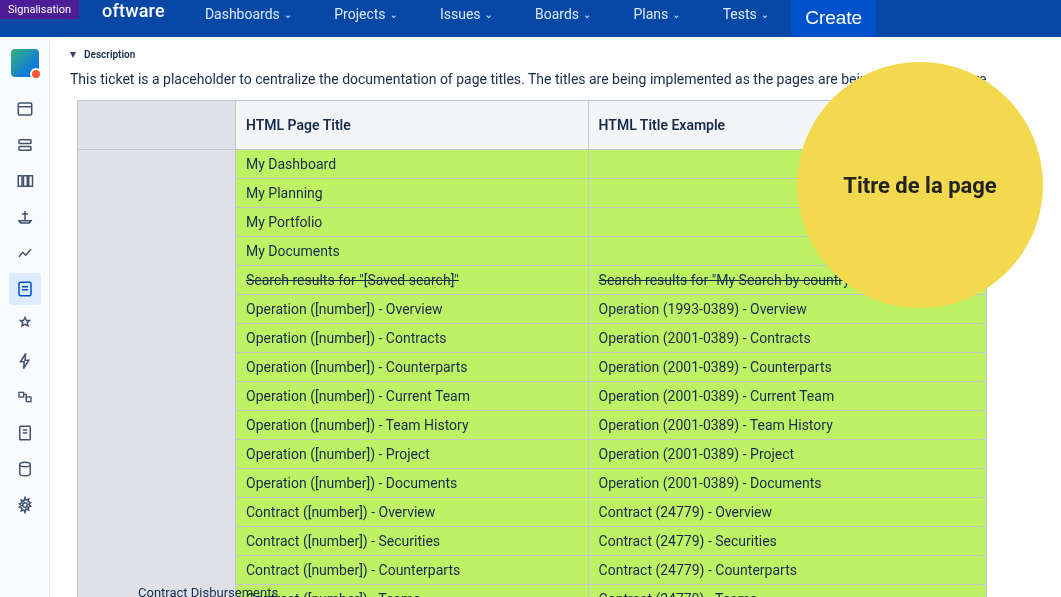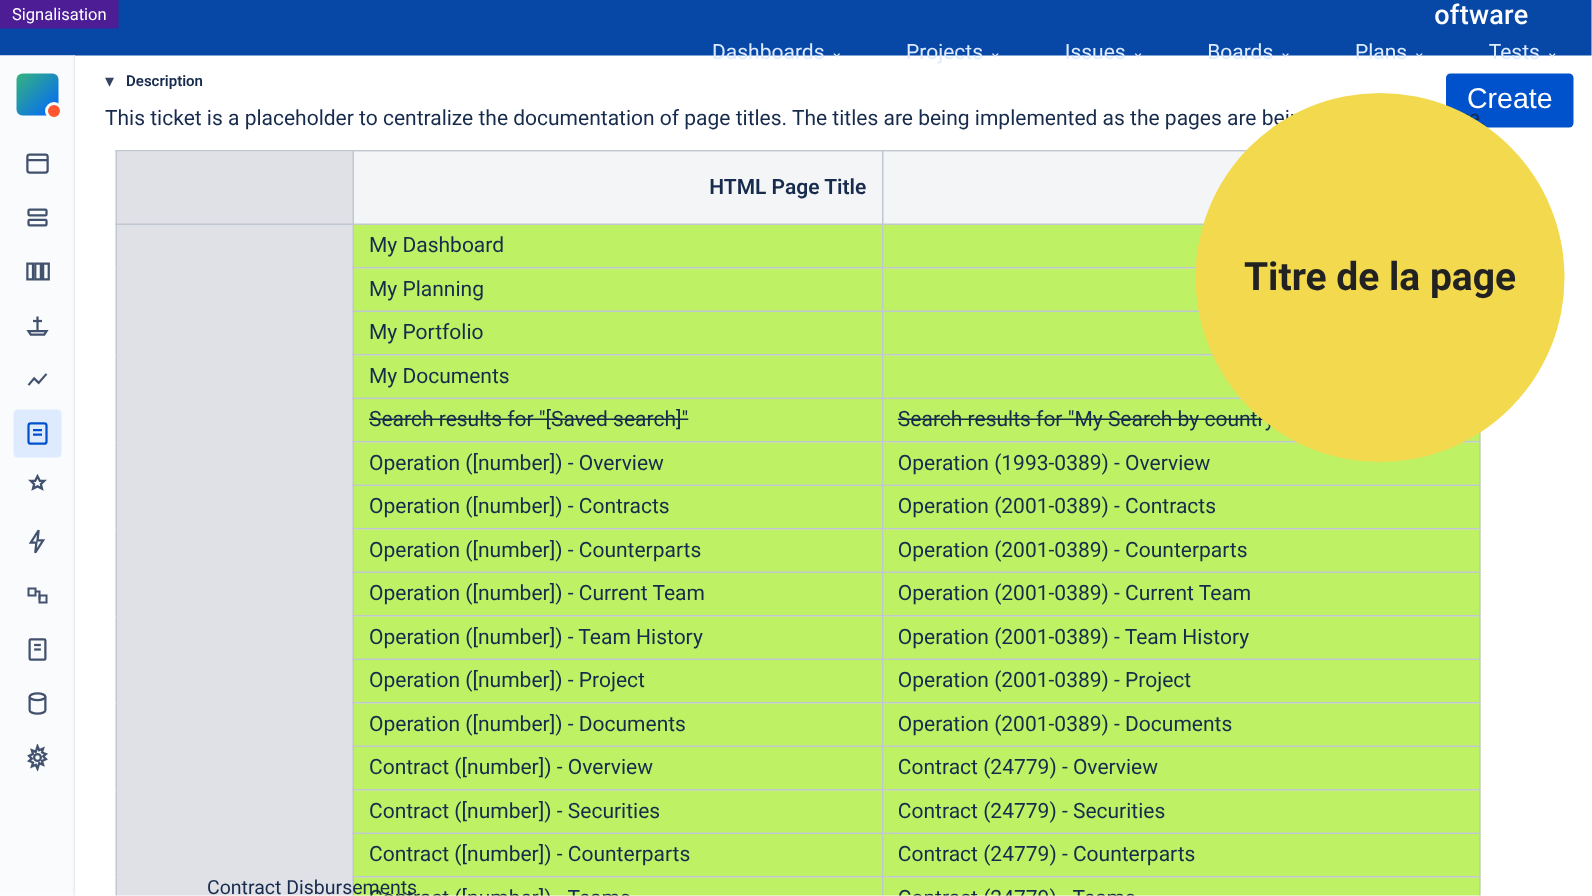--- a/index.html
+++ b/index.html
@@ -1,18 +1,18 @@
 <!DOCTYPE html>
 <html><head>
 <meta charset="utf-8">
 <style>
 * { box-sizing: border-box; margin: 0; padding: 0; }
 body { font-family: -apple-system, BlinkMacSystemFont, "Segoe UI", Roboto, Arial, sans-serif; font-size: 14px; color: #172B4D; background: #fff; width: 1061px; height: 597px; overflow: hidden; position: relative; }
 
-.topbar { background: #0747A6; height: 37px; display: flex; align-items: flex-end; padding: 0 12px; color: #DEEBFF; position: relative; flex-direction: column; }
+.topbar { background: #0747A6; height: 37px; display: flex; align-items: flex-start; padding: 0 12px; color: #DEEBFF; position: relative; }
 .badge-signal { position: absolute; left: 0; top: 0; background: #4c1d95; color: #fff; font-size: 11px; padding: 3px 8px; z-index: 5; }
 .brand { color: #fff; font-size: 18px; font-weight: 500; margin-left: 90px; margin-right: 30px; letter-spacing: 0.2px; }
 .nav { display: flex; gap: 22px; align-items: center; }
 .nav-item { color: #DEEBFF; padding: 6px 10px; font-size: 14px; cursor: pointer; display: flex; align-items: center; gap: 4px; border-radius: 3px; }
 .chev { font-size: 10px; }
 .create-btn { background: #0052CC; color: #fff; border: none; padding: 7px 14px; font-size: 19px; border-radius: 3px; margin-left: 12px; cursor: pointer; font-weight: 500; }
 
 .sidebar { position: absolute; left: 0; top: 37px; bottom: 0; width: 50px; background: #FAFBFC; border-right: 1px solid #EBECF0; display: flex; flex-direction: column; align-items: center; padding-top: 12px; gap: 4px; }
 .side-logo { width: 28px; height: 28px; border-radius: 4px; background: linear-gradient(135deg,#36B37E,#0065FF); margin-bottom: 12px; position: relative; }
 .side-logo::after { content: ""; position: absolute; right: -3px; bottom: -3px; width: 8px; height: 8px; background: #FF5630; border-radius: 50%; border: 2px solid #FAFBFC; }
@@ -21,27 +21,27 @@
 
 .content { position: absolute; left: 50px; right: 0; top: 37px; bottom: 0; padding: 10px 20px 0 20px; overflow: hidden; }
 .desc-header { display: flex; align-items: center; gap: 8px; margin-bottom: 8px; }
 .collapse-chev { color: #344563; cursor: pointer; font-size: 12px; }
 .desc-title { font-weight: 600; color: #172B4D; font-size: 10px; }
 .desc-text { color: #172B4D; font-size: 14px; line-height: 1.5; margin-bottom: 10px; }
 
 .table-wrap { position: relative; }
 table { border-collapse: collapse; width: 910px; margin-left: 7px; }
 th, td { border: 1px solid #C1C7D0; padding: 6px 10px; text-align: left; font-size: 14px; color: #172B4D; background: #bef264; }
-th { background: #F4F5F7; font-weight: 600; text-align: right; padding: 16px 10px; }
+th { background: #F4F5F7; font-weight: 600; text-align: left; padding: 16px 10px; }
 th:first-child { width: 158px; background: #DFE1E6; }
 td.gutter { background: #DFE1E6; }
 .strike { text-decoration: line-through; }
 tbody tr { height: 26px; }
 
-.circle { position: absolute; width: 246px; height: 246px; background: #F2D94E; border-radius: 50%; right: 18px; top: 62px; display: flex; align-items: center; justify-content: center; font-size: 26px; font-weight: 700; color: #222; z-index: 10; }
+.circle { position: absolute; width: 246px; height: 246px; background: #F2D94E; border-radius: 50%; right: 18px; top: 62px; display: flex; align-items: center; justify-content: center; font-size: 22px; font-weight: 700; color: #222; z-index: 10; }
 
 .bottom-cut { position: absolute; left: 88px; bottom: -3px; font-size: 13px; color: #172B4D; }
 </style>
 </head>
 <body>
 
 <div class="badge-signal">Signalisation</div>
 
 <div class="topbar">
   <span class="brand">oftware</span>

